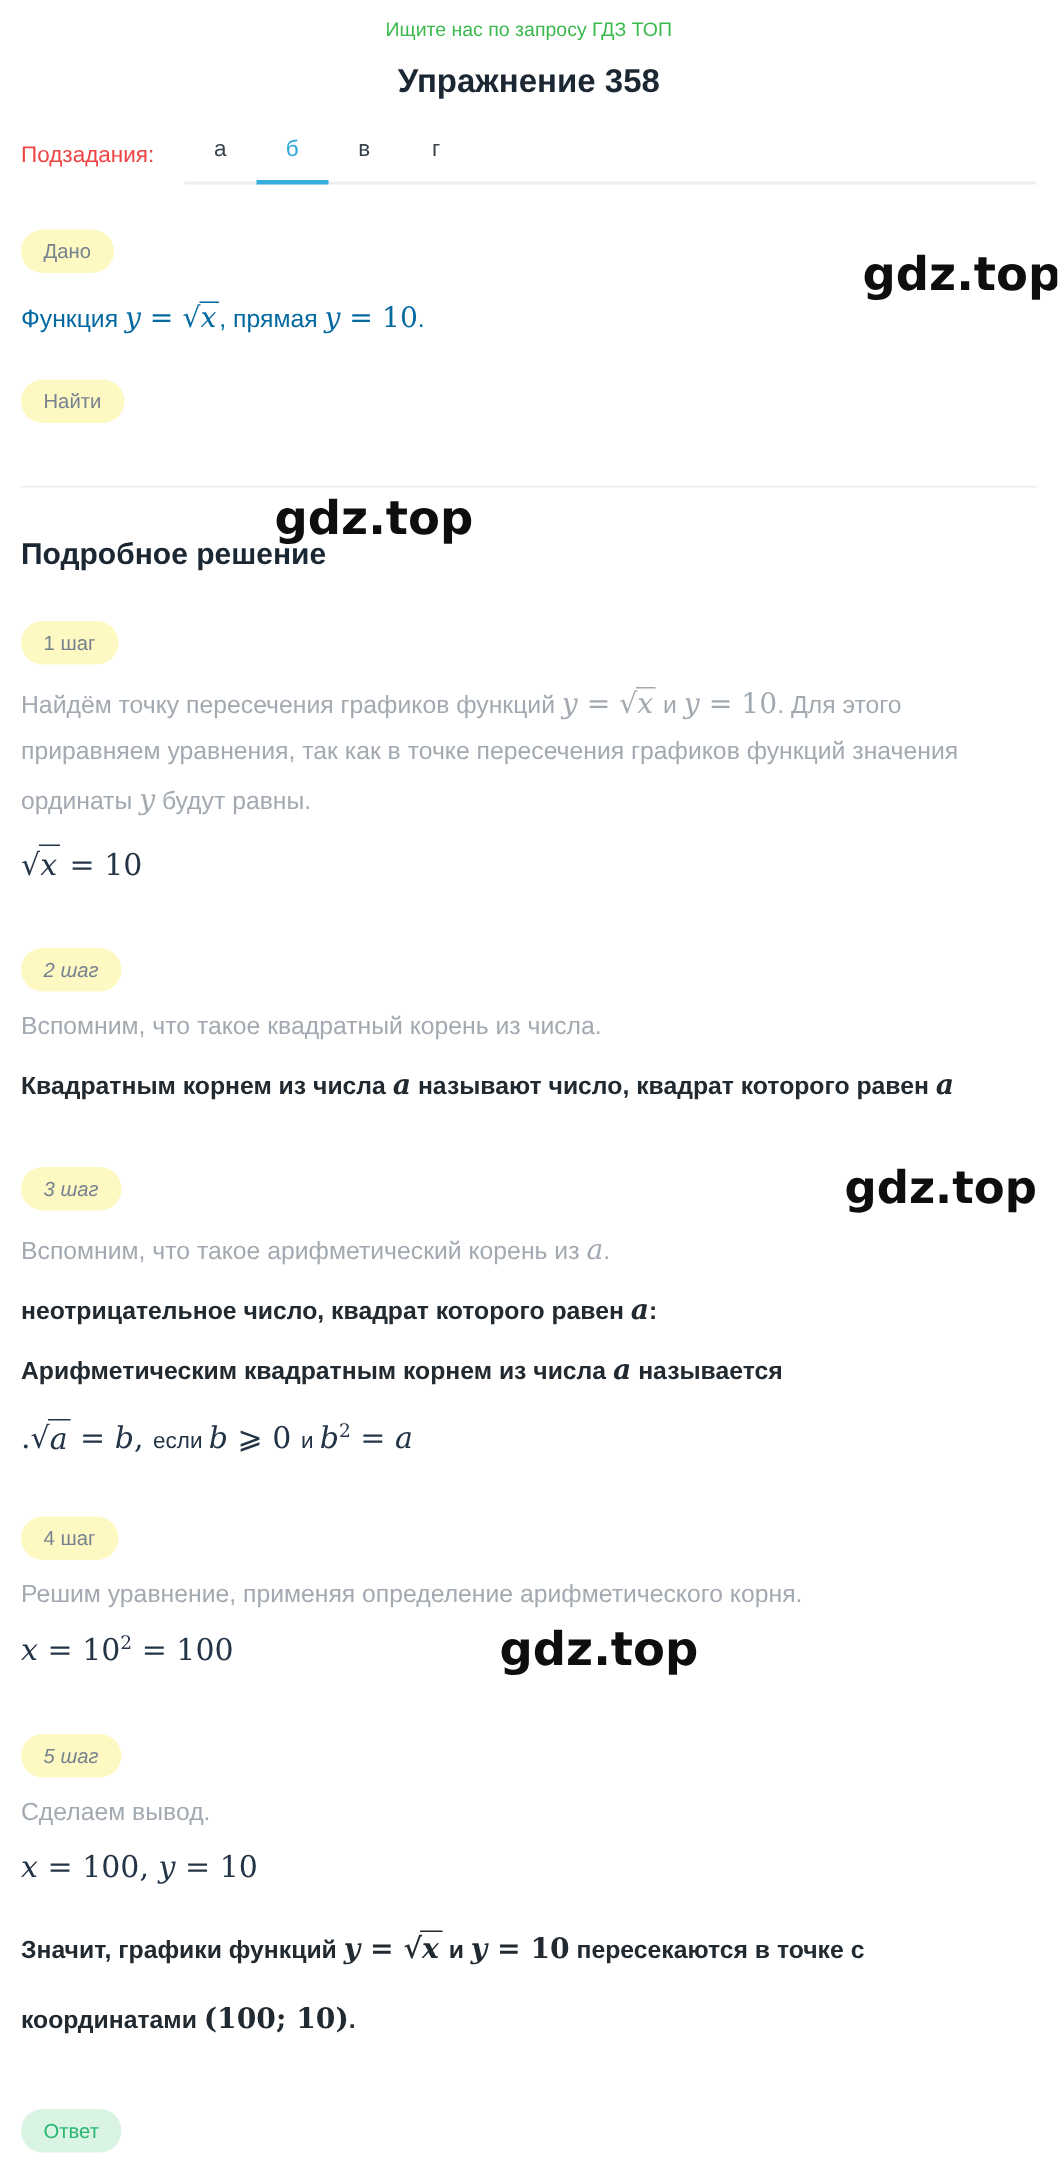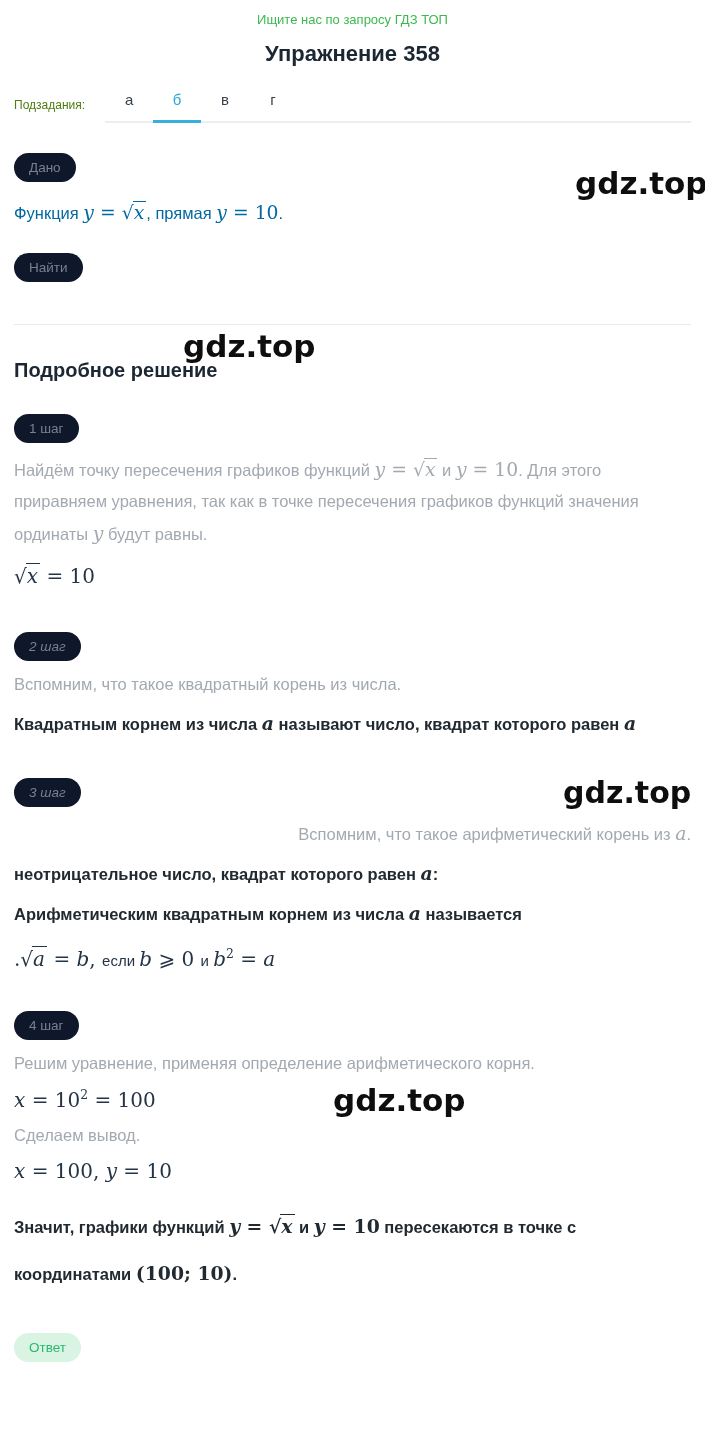--- a/index.html
+++ b/index.html
@@ -4,26 +4,26 @@
 <style>
   html,body { margin:0; padding:0; background:#fff; }
   body { font-family:"Liberation Sans","DejaVu Sans",sans-serif; color:#272f37; }
   .page { position:relative; width:705px; height:1450px; overflow:hidden; background:#fff; }
   .content { padding:0 14px; }
 
   .promo { text-align:center; padding-top:12px; font-size:13px; color:#3cb94e; }
   .title { margin-top:14px; font-size:22px; font-weight:bold; color:#1b2733;text-align:center; }
 
   .tabs-row { display:flex; align-items:flex-end; margin-top:24px; }
-  .tabs-label { font-size:12px; color:#4d7c0f; padding-bottom:11px; }
+  .tabs-label { font-size:15px; color:#ef4444; padding-bottom:11px; }
   .tabs { display:flex; flex:1; margin-left:20px; border-bottom:2px solid #eceef1; }
   .tab { width:48px; text-align:center; font-size:15px; color:#37424e; padding-bottom:12px; cursor:pointer; }
   .tab.active { color:#2aa5d8; border-bottom:3px solid #38aede; margin-bottom:-2px; }
 
-  .badge { display:inline-block; background:#0f172a; color:#77828f; font-size:13.5px;
+  .badge { display:inline-block; background:#fef9c3; color:#77828f; font-size:13.5px;
            padding:7px 15px; border-radius:16px; }
   .badge.green { background:#d9f4e3; color:#2bb673; }
 
   .text { font-size:16.5px; color:#0369a1; }
   .gray { color:#a2a9b0; }
   .bold { font-weight:bold; color:#222a31; }
   .para { line-height:1.8; }
   .wide { line-height:2.5; max-width:655px; }
 
   .math { font-family:"DejaVu Serif","Liberation Serif",serif; font-size:1.14em; color:inherit; }
@@ -32,21 +32,21 @@
   .radicand { border-top:1.5px solid currentColor; padding:0 2px 0 1px; margin-left:-1px; font-style:italic; }
   sup { font-size:0.62em; }
 
   .divider { border-top:1px solid #e9ebee; margin-top:42px; }
   .heading { margin-top:34px; font-size:20px; font-weight:bold; color:#1b2733; }
 
   .wm { position:absolute; font-family:"DejaVu Sans",sans-serif; font-weight:bold; color:#0e0e0e; z-index:5; }
   #wm-1 { left:575px; top:165px; font-size:31px; }
   #wm-2 { left:183px; top:328px; font-size:31px; }
   #wm-3 { left:563px; top:775px; font-size:30px; }
-  #wm-4 { left:333px; top:1082px; font-size:31px; } .mt10{margin-top:10px;} .mt14{margin-top:14px;} .mt16{margin-top:16px;text-align:right;}
+  #wm-4 { left:333px; top:1082px; font-size:31px; } .mt10{margin-top:10px;} .mt14{margin-top:14px;} .mt16{margin-top:16px;}
   .mt18{margin-top:18px;} .mt20{margin-top:20px;} .mt22{margin-top:22px;} .mt30{margin-top:30px;}
   .mt32{margin-top:32px;} .mt36{margin-top:36px;} .mt40{margin-top:40px;}
   .mt44{margin-top:44px;font-style:italic;}
 </style>
 </head>
 <body>
 
 <div class="page">
 
   <div class="wm" id="wm-1">gdz.top</div>
@@ -122,20 +122,23 @@
     </div>
 
     <div class="mt40">
       <span class="badge">4 шаг</span>
     </div>
     <div class="text gray mt14">Решим уравнение, применяя определение арифметического корня.</div>
     <div class="formula mt14">
       <span class="mi">x</span><span> = 10</span><sup>2</sup><span> = 100</span>
     </div>
 
+    <div class="mt44">
+      <span class="badge">5 шаг</span>
+    </div>
     <div class="text gray mt14">Сделаем вывод.</div>
     <div class="formula mt14">
       <span class="mi">x</span><span> = 100, </span><span class="mi">y</span><span> = 10</span>
     </div>
 
     <div class="text bold wide mt20">
       <span>Значит, графики функций </span><span class="math"><span class="mi">y</span><span> = </span><span>√</span><span class="radicand">x</span></span><span> и </span><span class="math"><span class="mi">y</span><span> = 10</span></span><span> пересекаются в точке с координатами </span><span class="math">(100; 10)</span><span>.</span>
     </div>
 
     <div class="mt36">

